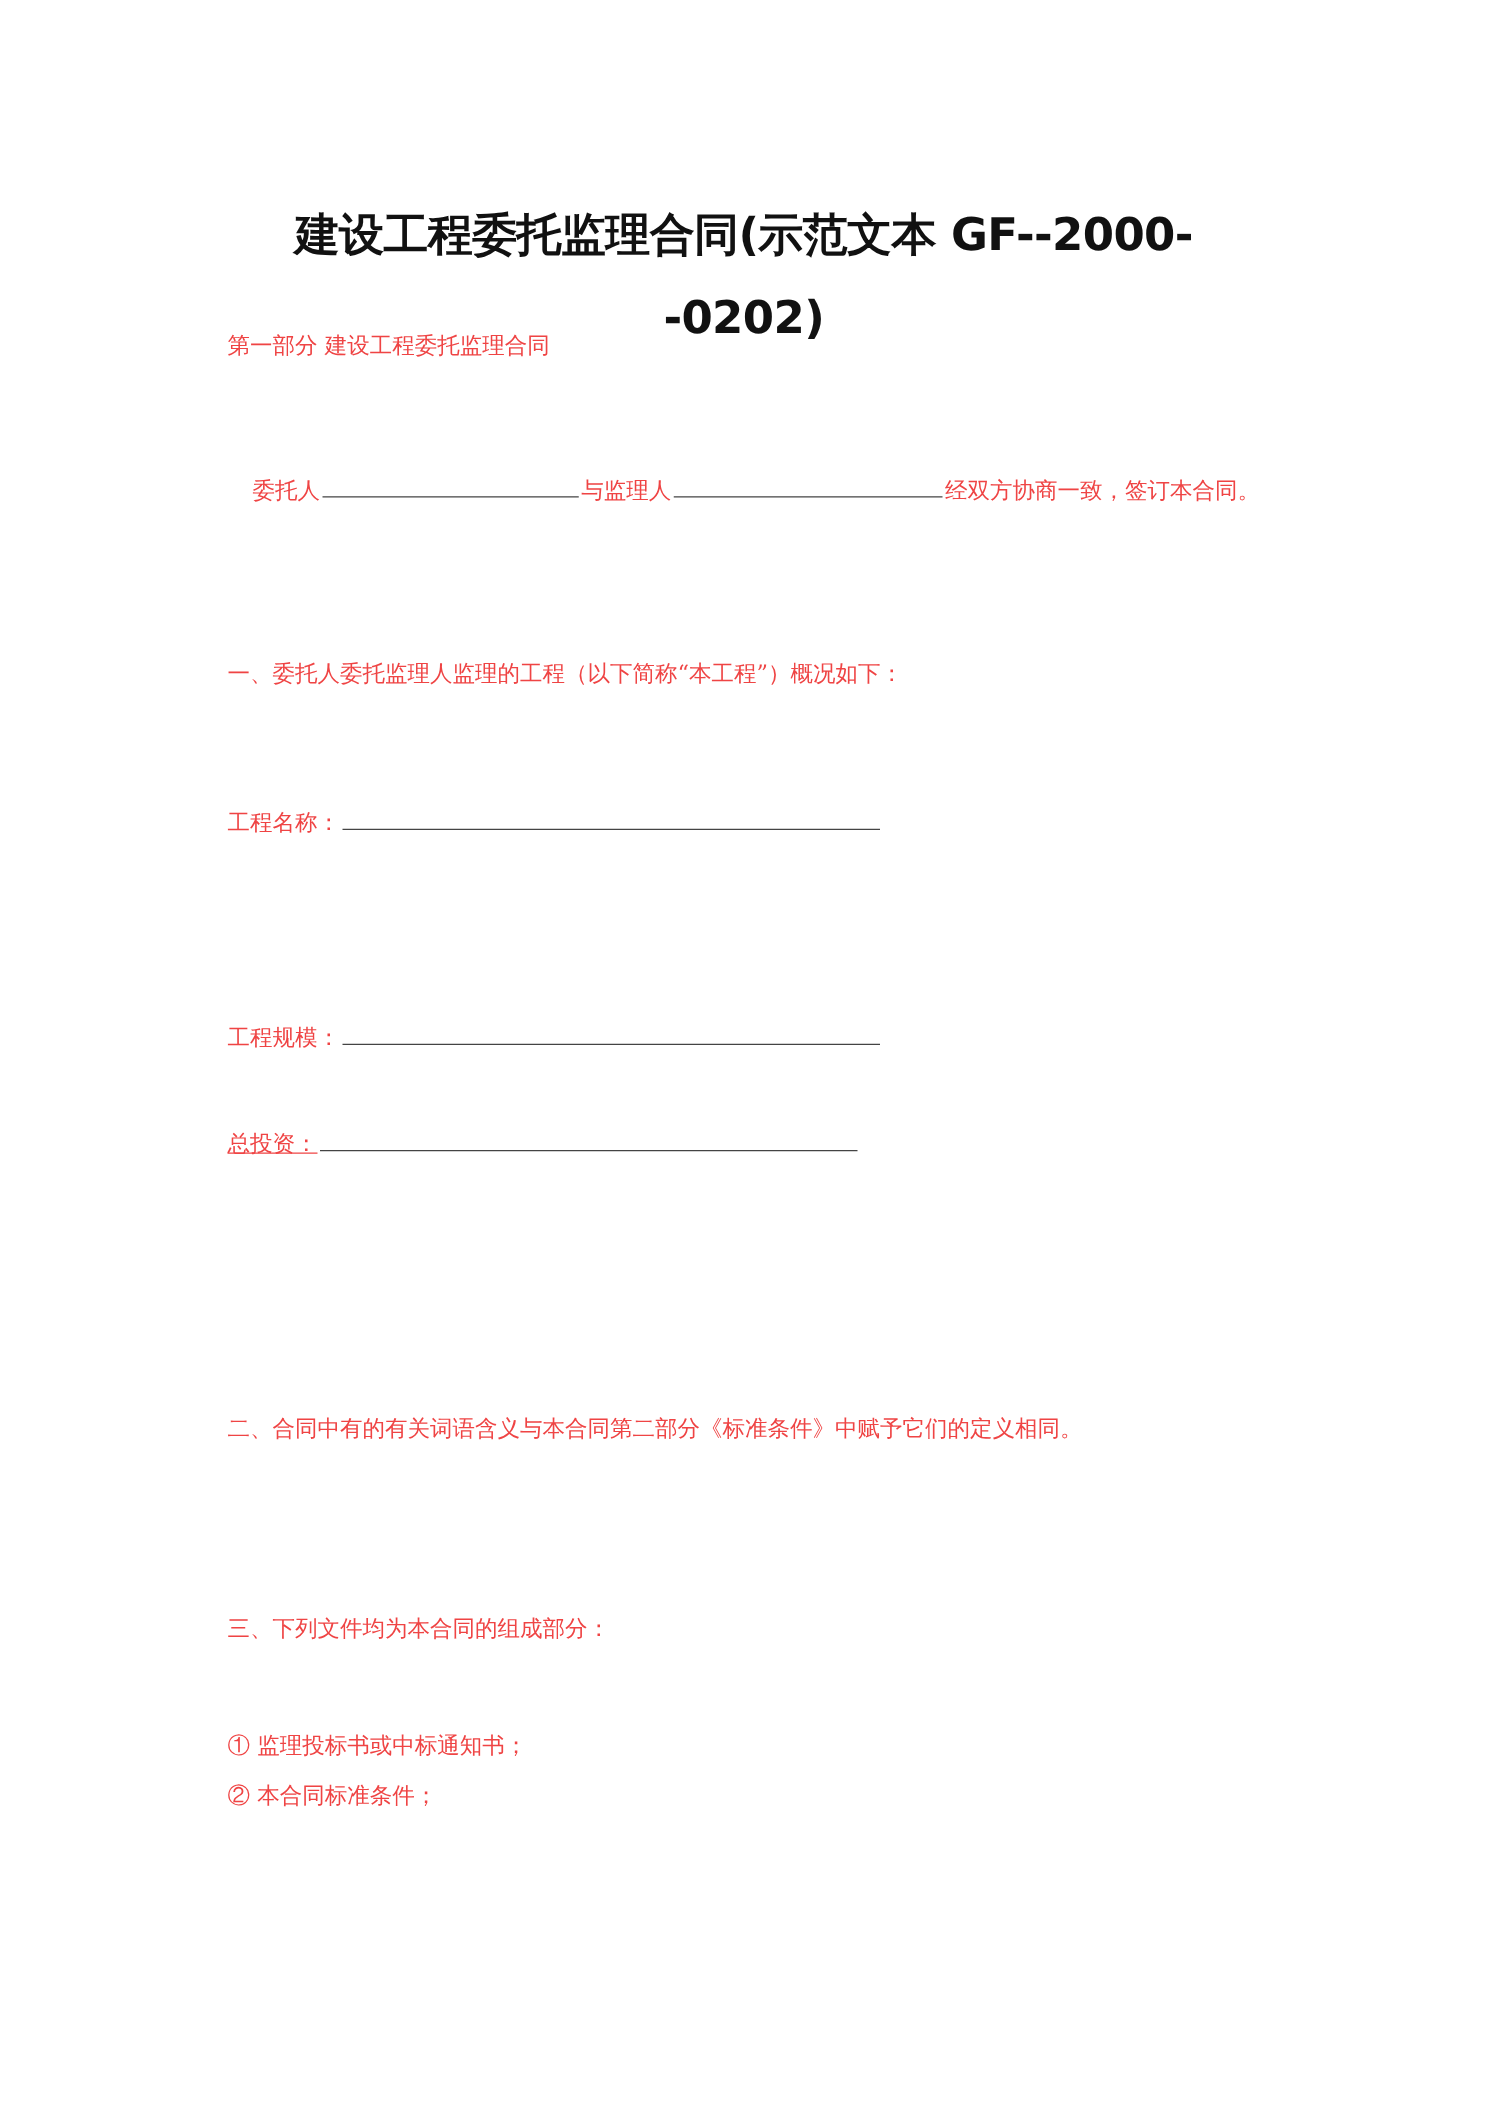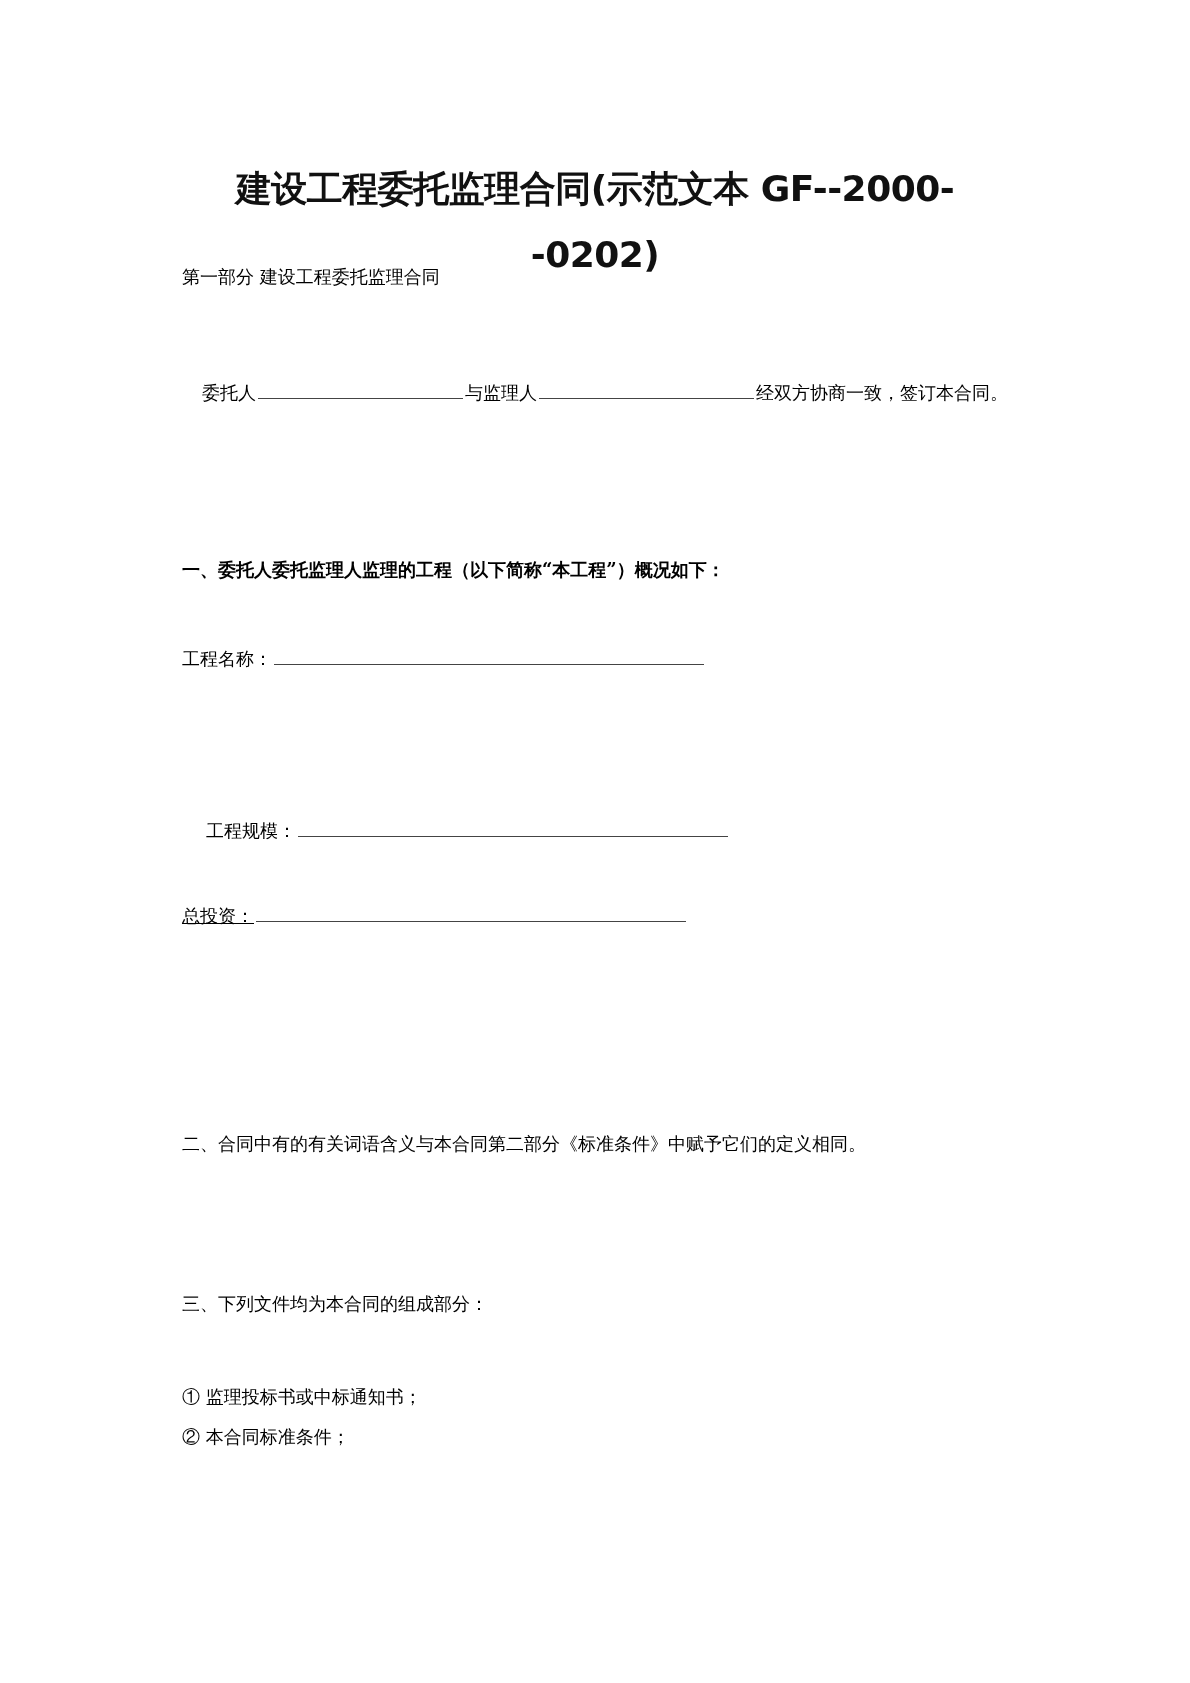--- a/index.html
+++ b/index.html
@@ -33,21 +33,21 @@
       font-size: 36px;
       line-height: 66px;
       color: #111111;
       letter-spacing: -0.5px;
     }
     .p {
       position: absolute;
       left: 182px;
       font-size: 18px;
       line-height: 30px;
-      color: #000000;
+      color: #ef4444;
       white-space: nowrap;
     }
     .wrap { white-space: normal; width: 840px; margin-left: 20px; }
     .blank {
       display: inline-block;
       border-bottom: 1px solid #444444;
       height: 18px;
       vertical-align: baseline;
       margin: 0 2px;
     }
@@ -58,28 +58,28 @@
 <div class="page">
 
   <div class="title">建设工程委托监理合同(示范文本 GF--2000--0202)</div>
 
   <div class="p" style="top:262px;">第一部分  建设工程委托监理合同</div>
 
   <div class="p wrap" style="top:378px;">
     <span>委托人</span><span class="blank" style="width:205px;"></span><span>与监理人</span><span class="blank" style="width:215px;"></span><span>经双方协商一致，签订本合同。</span>
   </div>
 
-  <div class="p" style="top:555px;font-weight:bold;">一、委托人委托监理人监理的工程（以下简称“本工程”）概况如下：</div>
+  <div class="p" style="top:525px;">一、委托人委托监理人监理的工程（以下简称“本工程”）概况如下：</div>
 
   <div class="p" style="top:644px;">
     <span>工程名称：</span><span class="blank" style="width:430px;"></span>
   </div>
 
 
-  <div class="p" style="top:816px;margin-left:24px;">
+  <div class="p" style="top:816px;">
     <span>工程规模：</span><span class="blank" style="width:430px;"></span>
   </div>
 
   <div class="p" style="top:901px;text-decoration:underline;">
     <span>总投资：</span><span class="blank" style="width:430px;"></span>
   </div>
 
   <div class="p" style="top:1129px;">二、合同中有的有关词语含义与本合同第二部分《标准条件》中赋予它们的定义相同。</div>
 
   <div class="p" style="top:1289px;">三、下列文件均为本合同的组成部分：</div>

